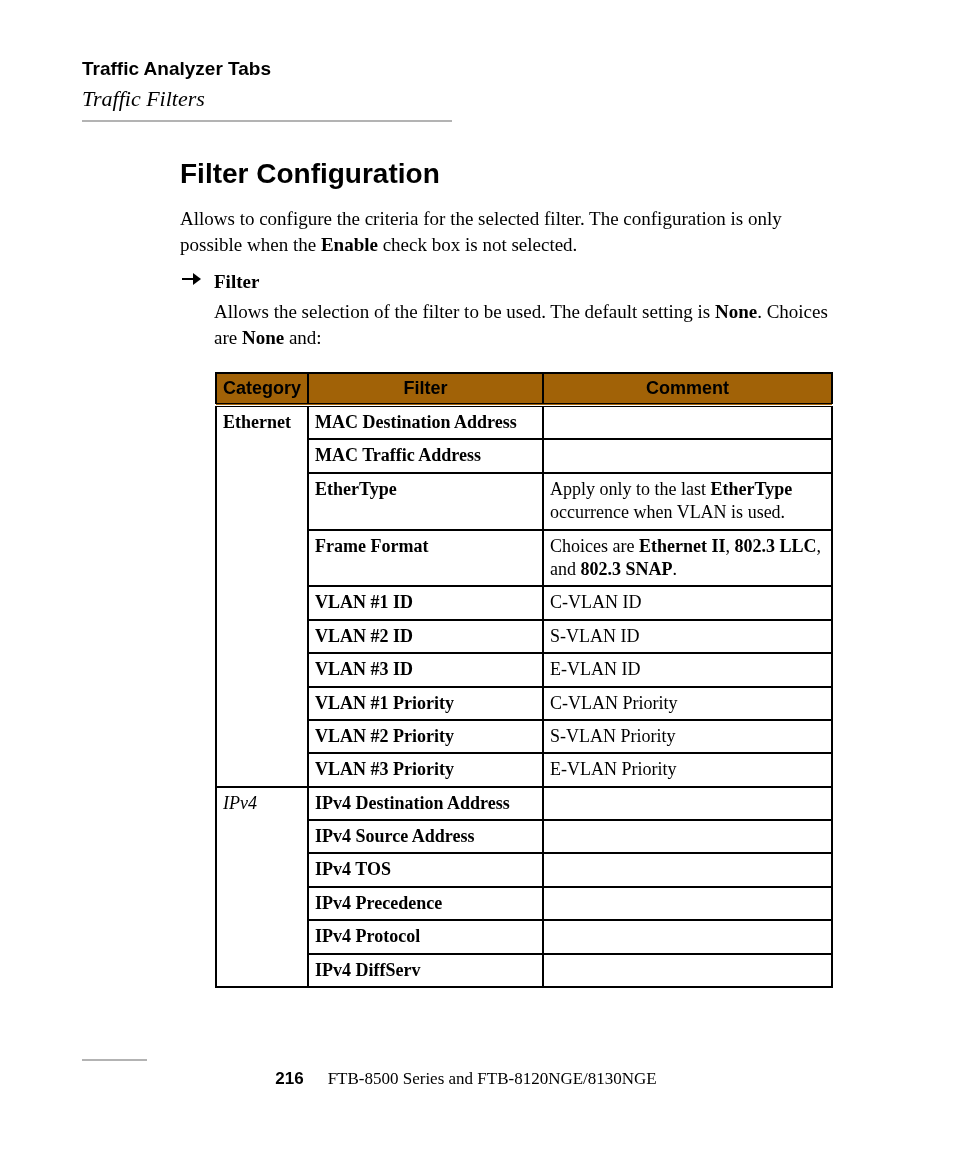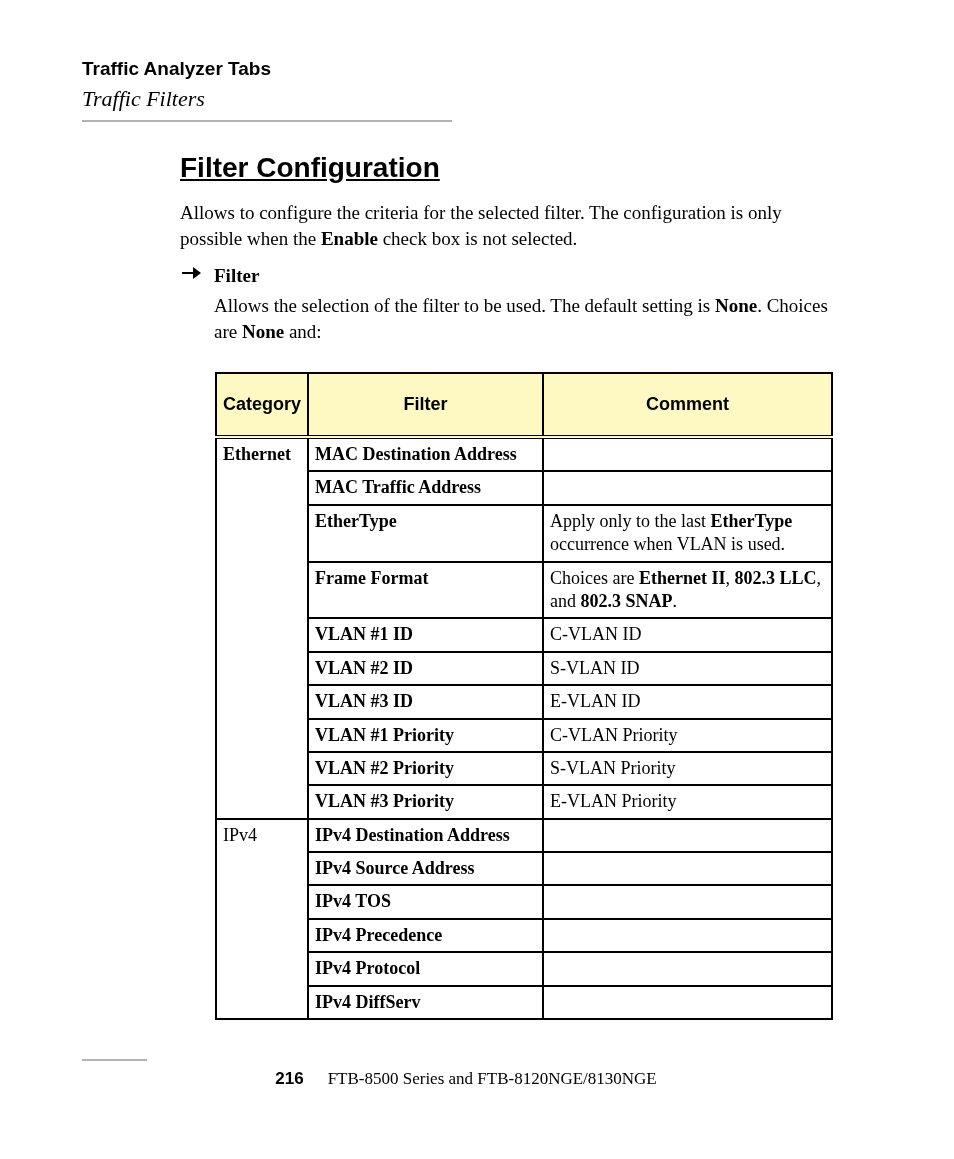--- a/index.html
+++ b/index.html
@@ -42,22 +42,21 @@
   .content {
     position: absolute;
     top: 148px;
     left: 180px;
     right: 118px;
   }
   .h1 {
     font-family: "Segoe UI", Arial, sans-serif;
     font-weight: 800;
     font-size: 28px;
-    margin: 4px 0 16px 0;
-    text-decoration: underline;
+    margin: 10px 0 16px 0;
   }
   .para {
     font-size: 19px;
     line-height: 1.35;
     margin: 0 0 14px 0;
   }
   .bullet-row {
     display: flex;
     align-items: flex-start;
     margin-bottom: 6px;
@@ -82,28 +81,28 @@
     top: 372px;
     left: 215px;
     width: 618px;
   }
   table.filter-table {
     border-collapse: collapse;
     width: 100%;
     font-size: 18px;
   }
   table.filter-table th {
-    background: #fef9c3;
+    background: #a16207;
     border-bottom: 4px double #000;
     border-left: 2px solid #000;
     border-right: 2px solid #000;
     border-top: 2px solid #000;
     font-family: "Segoe UI", Arial, sans-serif;
     font-weight: 700;
-    padding: 20px 6px;
+    padding: 4px 6px;
     text-align: center;
   }
   table.filter-table td {
     border: 2px solid #000;
     padding: 4px 6px;
     vertical-align: top;
     line-height: 1.3;
   }
   
   td.cat-cell {
@@ -223,21 +222,21 @@
         </tr>
         <tr>
           <td class="filter-cell">VLAN #2 Priority</td>
           <td class="comment-cell"><span>S-VLAN Priority</span></td>
         </tr>
         <tr>
           <td class="filter-cell">VLAN #3 Priority</td>
           <td class="comment-cell"><span>E-VLAN Priority</span></td>
         </tr>
         <tr>
-          <td rowspan="6" class="cat-cell" style="font-weight: 400; vertical-align: top;">IPv4</td>
+          <td rowspan="6" class="cat-cell" style="font-weight: 400; vertical-align: top; font-style: italic;">IPv4</td>
           <td class="filter-cell">IPv4 Destination Address</td>
           <td class="comment-cell"></td>
         </tr>
         <tr>
           <td class="filter-cell">IPv4 Source Address</td>
           <td class="comment-cell"></td>
         </tr>
         <tr>
           <td class="filter-cell">IPv4 TOS</td>
           <td class="comment-cell"></td>

